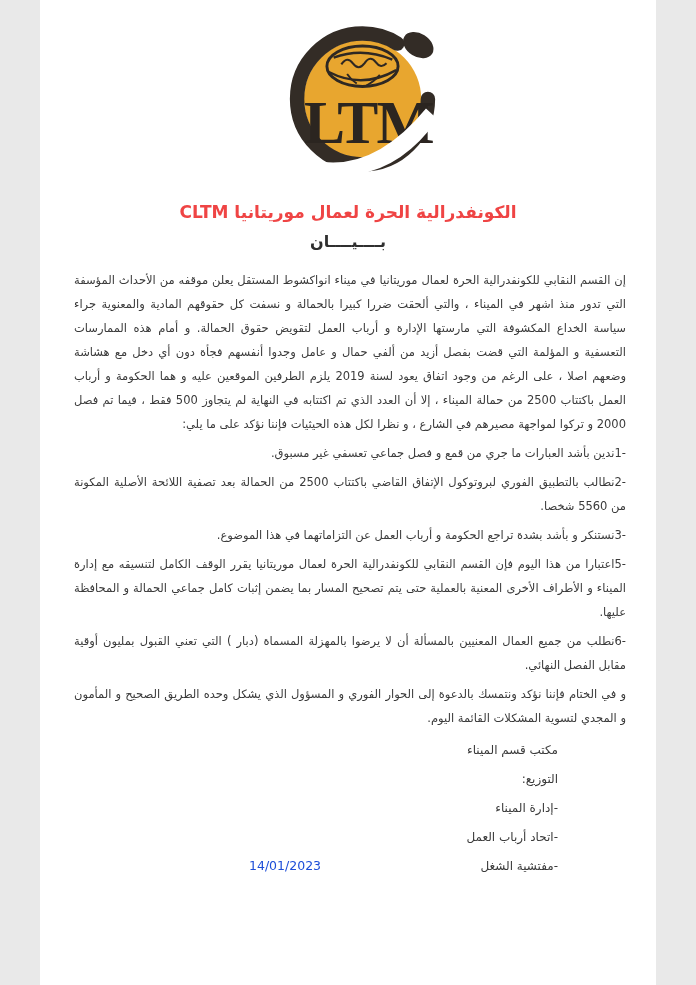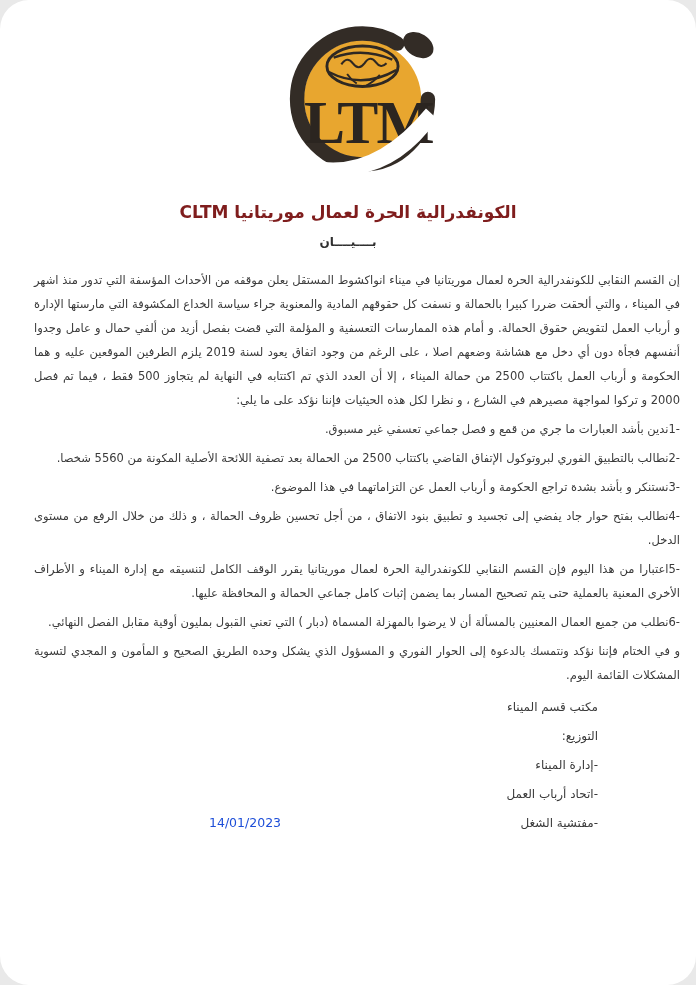--- a/index.html
+++ b/index.html
@@ -1,53 +1,52 @@
 <!DOCTYPE html>
 <html lang="ar"><head>
 <meta charset="utf-8">
 <style>
   html,body{margin:0;padding:0;background:#e9e9e9;}
   .page{
     position:relative;
-    width:696px;height:985px;
+    width:616px;height:985px;
     margin:0 auto;
     background:#ffffff;
     font-family:"DejaVu Sans", sans-serif;
     color:#3a3a3a;
     overflow:hidden;
     box-sizing:border-box;
-    border-radius:29px;
   }
   .logo-wrap{
     width:197px;height:152px;
     margin:22px auto 0 auto;
     transform:translateX(14px);
   }
   .doc-title{
     direction:rtl;
     text-align:center;
     font-weight:bold;
     font-size:17px;
     line-height:28px;
     margin-top:24px;
-    color:#7f1d1d;
+    color:#ef4444;
   }
   .doc-subtitle{
     direction:rtl;
     text-align:center;
     font-weight:bold;
-    font-size:12px;
+    font-size:16px;
     line-height:28px;
     margin-top:2px;
     letter-spacing:1px;
     color:#2f2f2f;
   }
   .body-text{
     direction:rtl;
-    padding:0 16px 0 34px;
+    padding:0 30px 0 34px;
     margin-top:12px;
   }
   .para{
     font-size:11.5px;
     line-height:24px;
     text-align:justify;
     margin:0 0 5px 0;
   }
   .closing{}
   .footer{
@@ -103,21 +102,20 @@
   </div>
 
   <div class="doc-title">الكونفدرالية الحرة لعمال موريتانيا  CLTM</div>
   <div class="doc-subtitle">بــــيــــان</div>
 
   <div class="body-text">
     <p class="para">إن القسم النقابي للكونفدرالية الحرة لعمال موريتانيا في ميناء انواكشوط المستقل يعلن موقفه من الأحداث المؤسفة التي تدور منذ اشهر في الميناء ، والتي ألحقت ضررا كبيرا بالحمالة و نسفت كل حقوقهم المادية والمعنوية جراء سياسة الخداع المكشوفة التي مارستها الإدارة و أرباب العمل لتقويض حقوق الحمالة. و أمام هذه الممارسات التعسفية و المؤلمة التي قضت بفصل أزيد من ألفي حمال و عامل وجدوا أنفسهم فجأة دون أي دخل مع هشاشة وضعهم اصلا ، على الرغم من وجود اتفاق يعود لسنة 2019 يلزم الطرفين الموقعين عليه و هما الحكومة و أرباب العمل باكتتاب 2500 من حمالة الميناء ، إلا أن العدد الذي تم اكتتابه في النهاية لم يتجاوز 500 فقط ، فيما تم فصل 2000 و تركوا لمواجهة مصيرهم في الشارع ، و نظرا لكل هذه الحيثيات فإننا نؤكد على ما يلي:</p>
     <p class="para">-1ندين بأشد العبارات ما جري من قمع و فصل جماعي تعسفي غير مسبوق.</p>
     <p class="para">-2نطالب بالتطبيق الفوري لبروتوكول الإتفاق القاضي باكتتاب 2500 من الحمالة بعد تصفية اللائحة الأصلية المكونة من 5560 شخصا.</p>
     <p class="para">-3نستنكر و بأشد بشدة تراجع الحكومة و أرباب العمل عن التزاماتهما في هذا الموضوع.</p>
-    <p class="para">-4نطالب بفتح حوار جاد يفضي إلى تجسيد و تطبيق بنود الاتفاق ، من أجل تحسين ظروف الحمالة ، و ذلك من خلال الرفع من مستوى الدخل.</p>
     <p class="para">-5اعتبارا من هذا اليوم فإن القسم النقابي للكونفدرالية الحرة لعمال موريتانيا يقرر الوقف الكامل لتنسيقه مع إدارة الميناء و الأطراف الأخرى المعنية بالعملية حتى يتم تصحيح المسار بما يضمن إثبات كامل جماعي الحمالة و المحافظة عليها.</p>
     <p class="para">-6نطلب من جميع العمال المعنيين بالمسألة أن لا يرضوا بالمهزلة المسماة (دبار ) التي تعني القبول بمليون أوقية مقابل الفصل النهائي.</p>
     <p class="para closing">و في الختام فإننا نؤكد ونتمسك بالدعوة إلى الحوار الفوري و المسؤول الذي يشكل وحده الطريق الصحيح و المأمون و المجدي لتسوية المشكلات القائمة اليوم.</p>
   </div>
 
   <div class="footer">
     <p class="footer-line">مكتب قسم الميناء</p>
     <p class="footer-line">التوزيع:</p>
     <p class="footer-line">-إدارة الميناء</p>
     <p class="footer-line">-اتحاد أرباب العمل</p>

